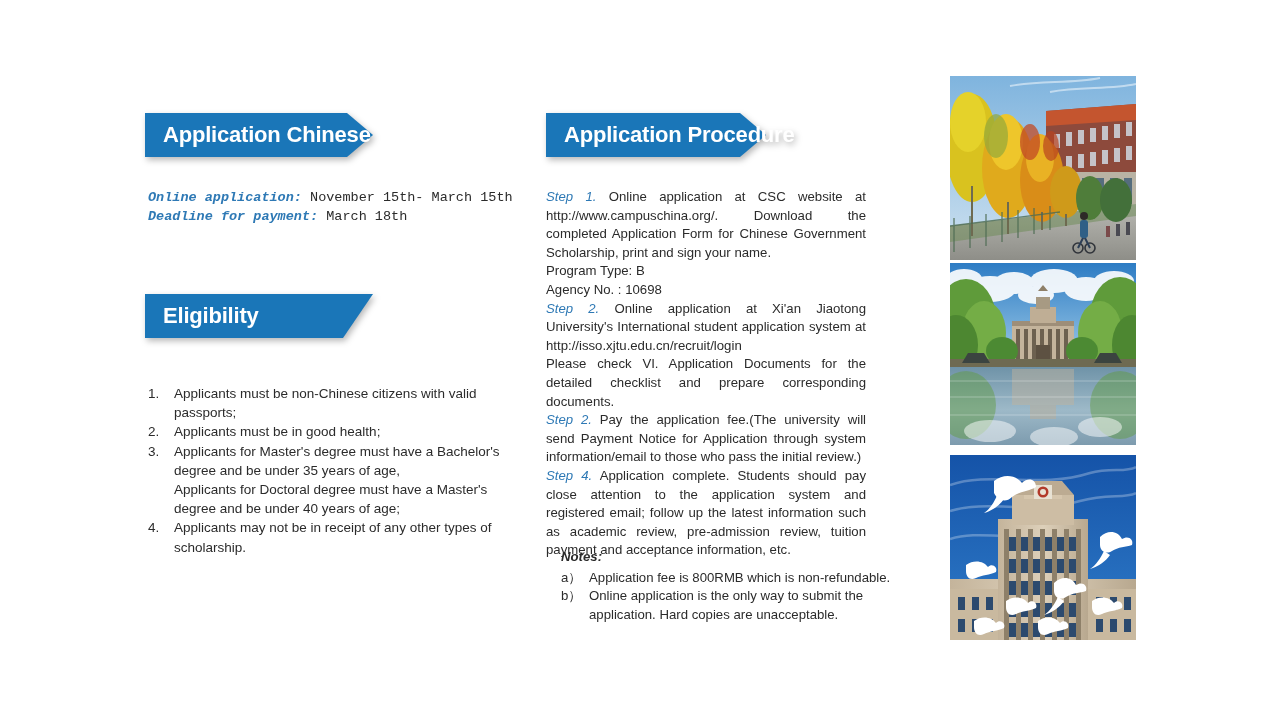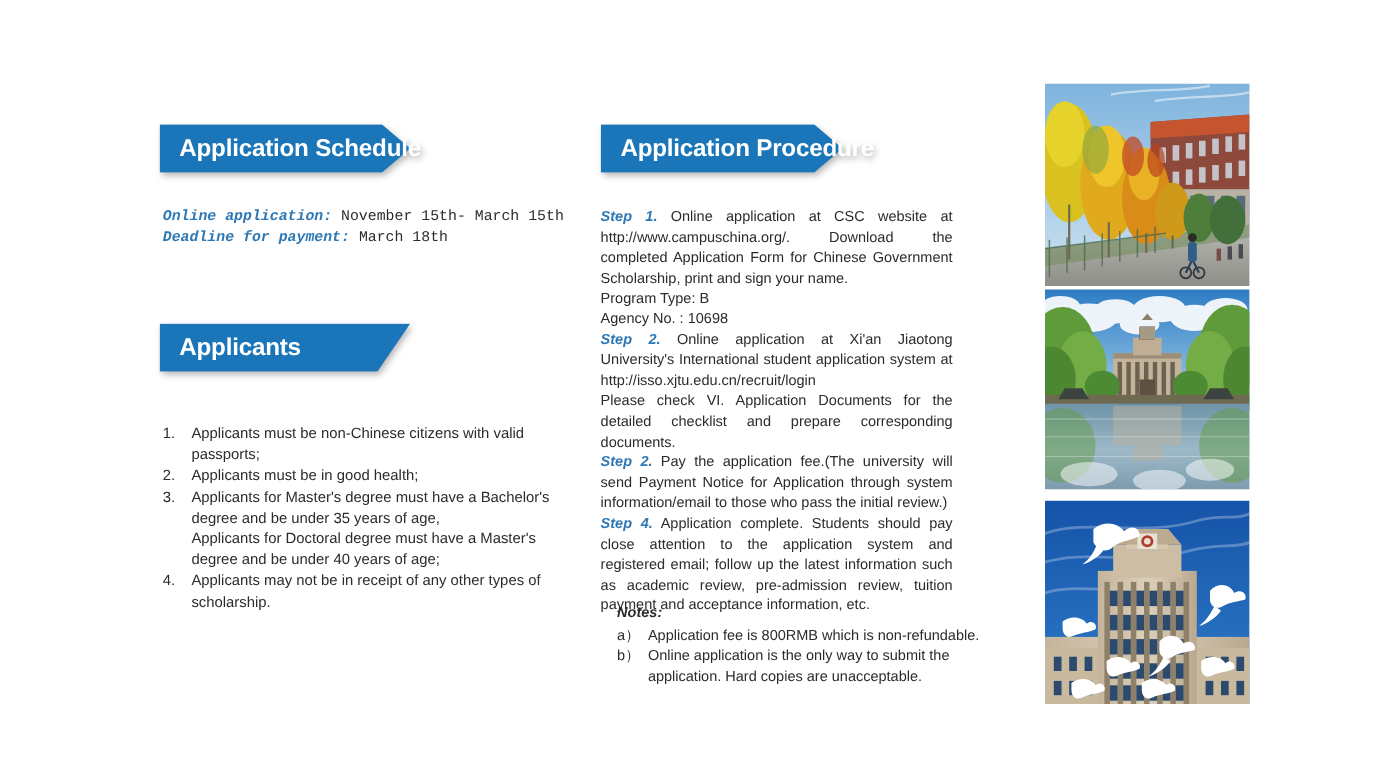--- a/index.html
+++ b/index.html
@@ -93,21 +93,21 @@
     position: absolute;
     left: 546px;
     top: 188px;
     width: 320px;
     font-size: 13.2px;
     line-height: 18.6px;
     text-align: justify;
   }
   .step-label {
     color: #2e79b5;
-    font-weight: bold;
+    font-weight: normal;
     font-style: italic;
   }
   .proc-para { margin: 0; }
 
   .notes-block {
     position: absolute;
     left: 561px;
     top: 548px;
     width: 330px;
     font-size: 13.2px;
@@ -141,37 +141,37 @@
   #photo-autumn-campus { top: 76px; }
   #photo-library-lake  { top: 263px; height: 182px; }
   #photo-tower-doves   { top: 455px; height: 185px; }
   .photo svg { display: block; width: 100%; height: 100%; }
 </style>
 </head>
 <body>
 
 <div class="banner chevron" id="banner-schedule">
   <div class="banner-shape"></div>
-  <div class="banner-title">Application Schedule</div>
+  <div class="banner-title">Application Chinese</div>
 </div>
 
 <div class="schedule-block">
   <div class="schedule-line">
     <span class="kv-label">Online application:</span>
     <span class="kv-value">November 15th- March 15th</span>
   </div>
   <div class="schedule-line">
     <span class="kv-label">Deadline for payment:</span>
     <span class="kv-value">March 18th</span>
   </div>
 </div>
 
 <div class="banner slant" id="banner-eligibility">
   <div class="banner-shape"></div>
-  <div class="banner-title">Applicants</div>
+  <div class="banner-title">Eligibility</div>
 </div>
 
 <div class="eligibility-list">
   <div class="eli-item">
     <span class="eli-num">1.</span>
     <span class="eli-text">Applicants must be non-Chinese citizens with valid passports;</span>
   </div>
   <div class="eli-item">
     <span class="eli-num">2.</span>
     <span class="eli-text">Applicants must be in good health;</span>

